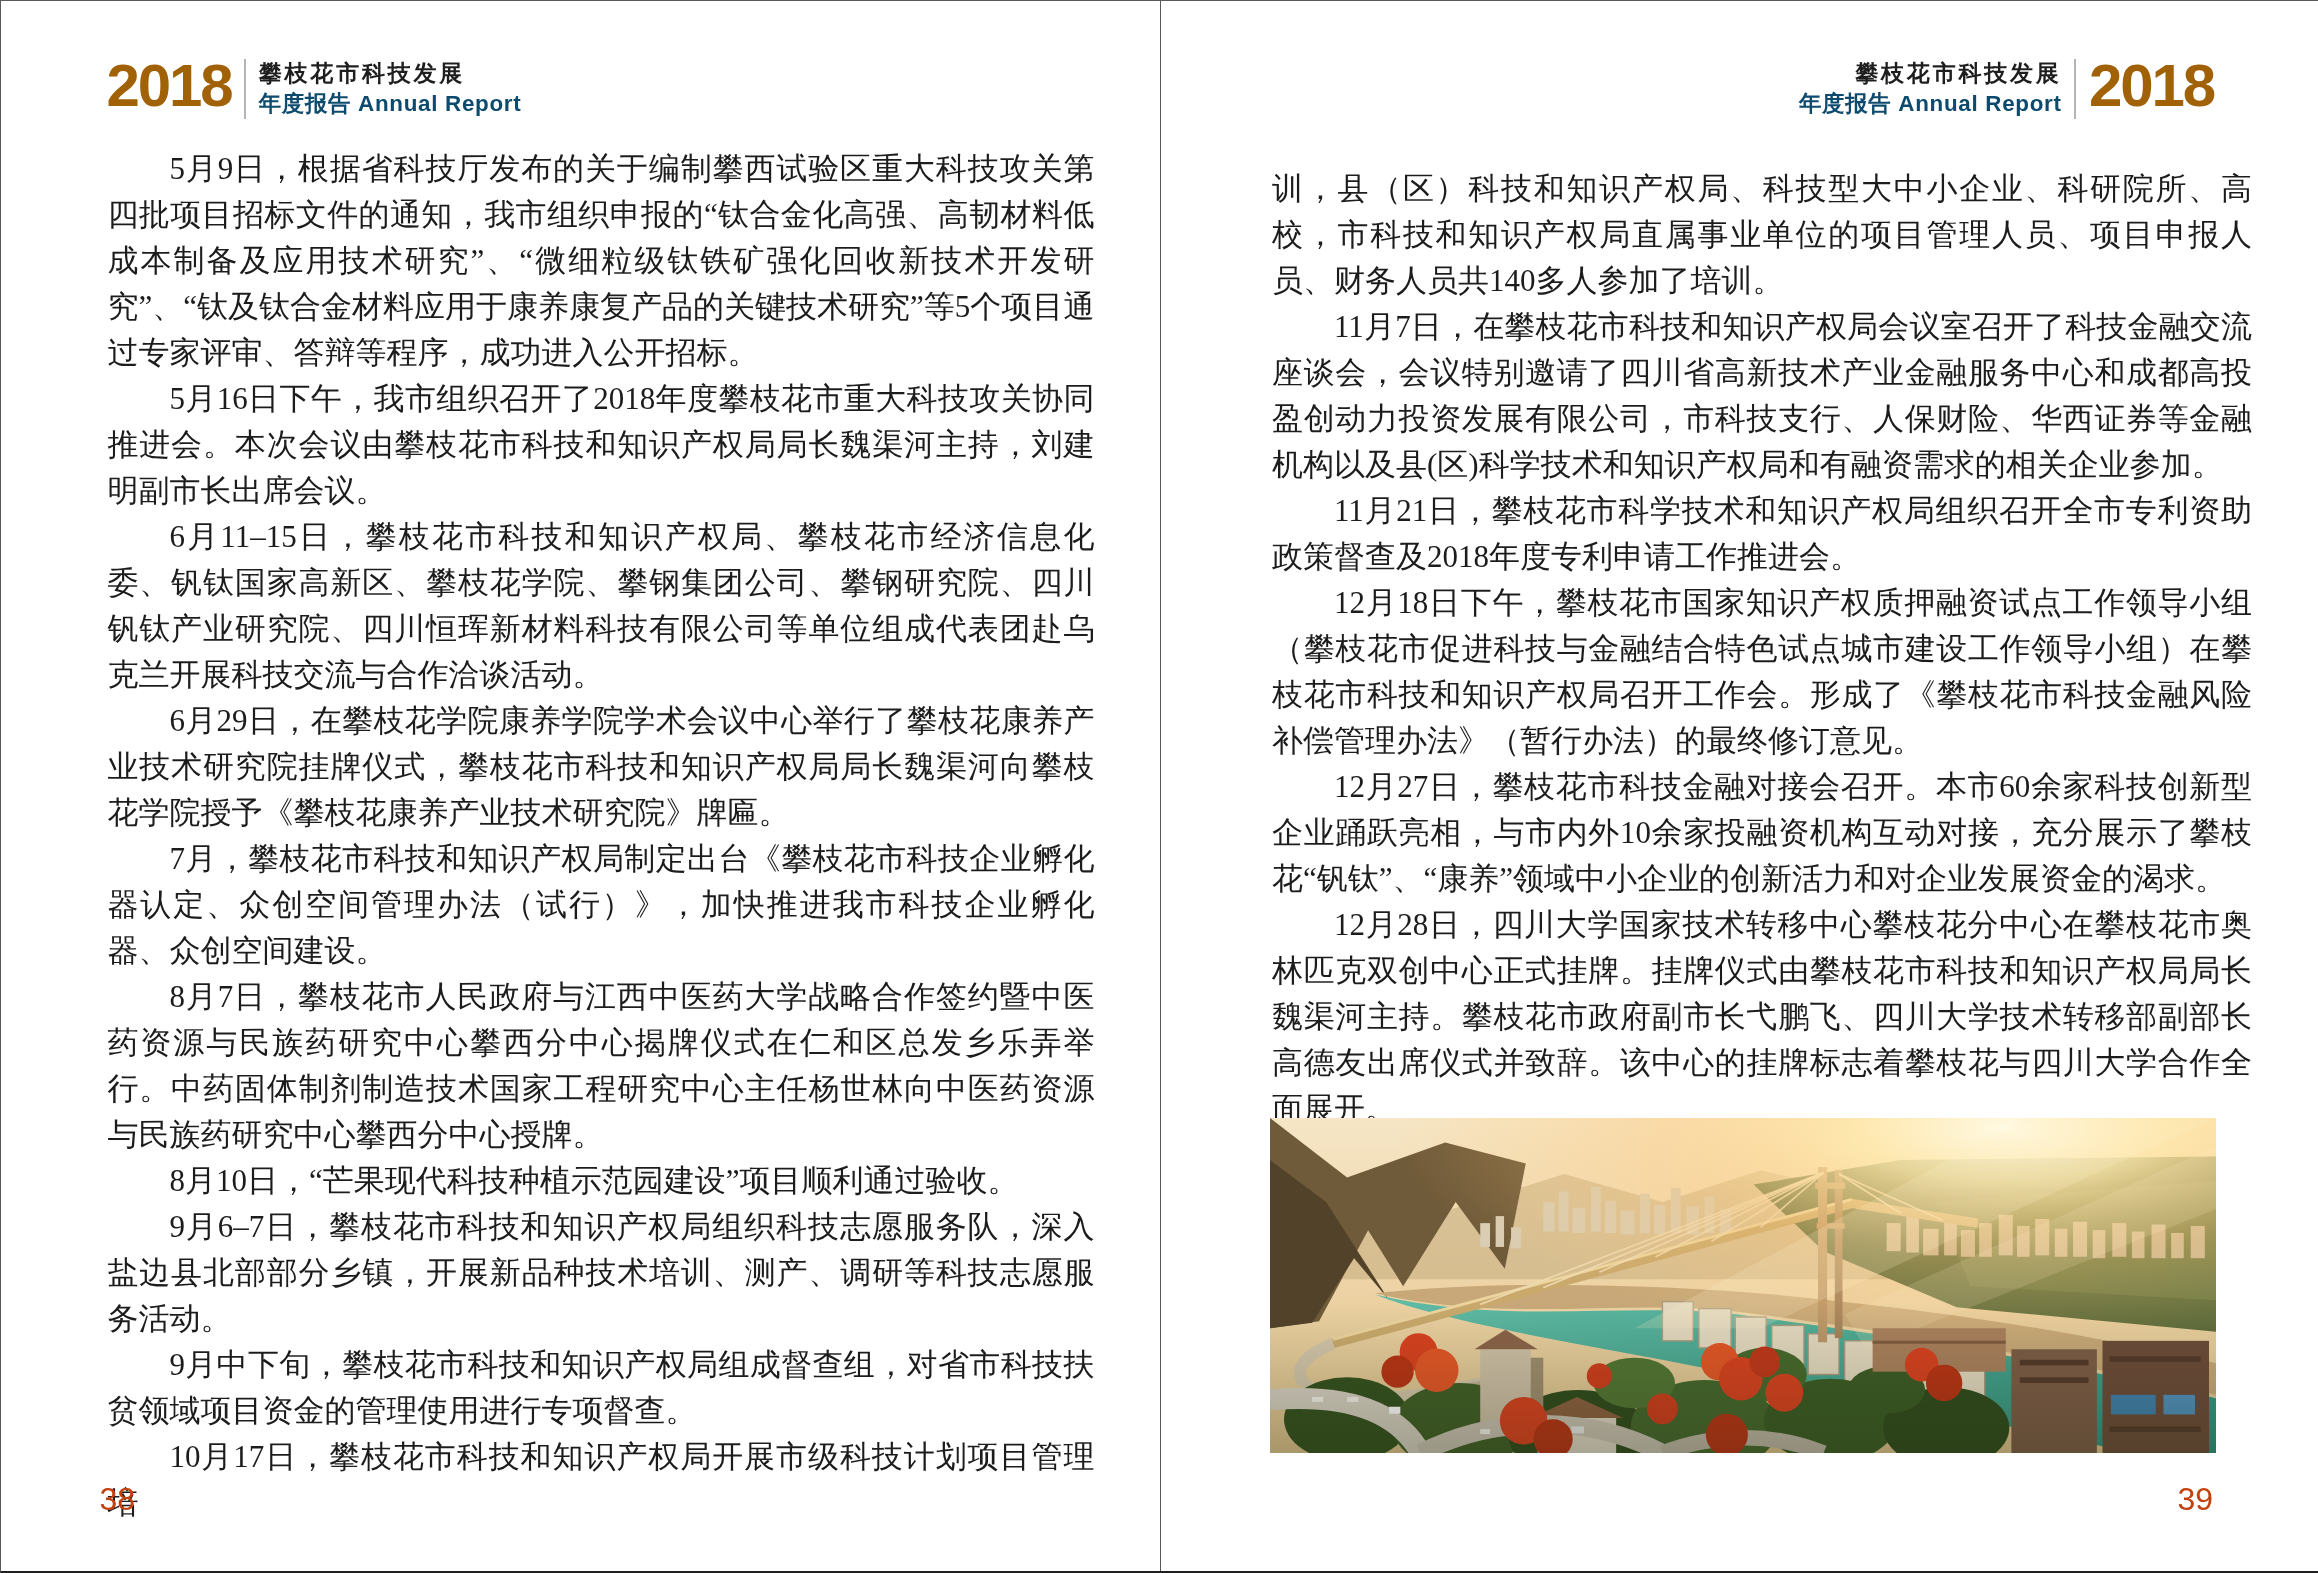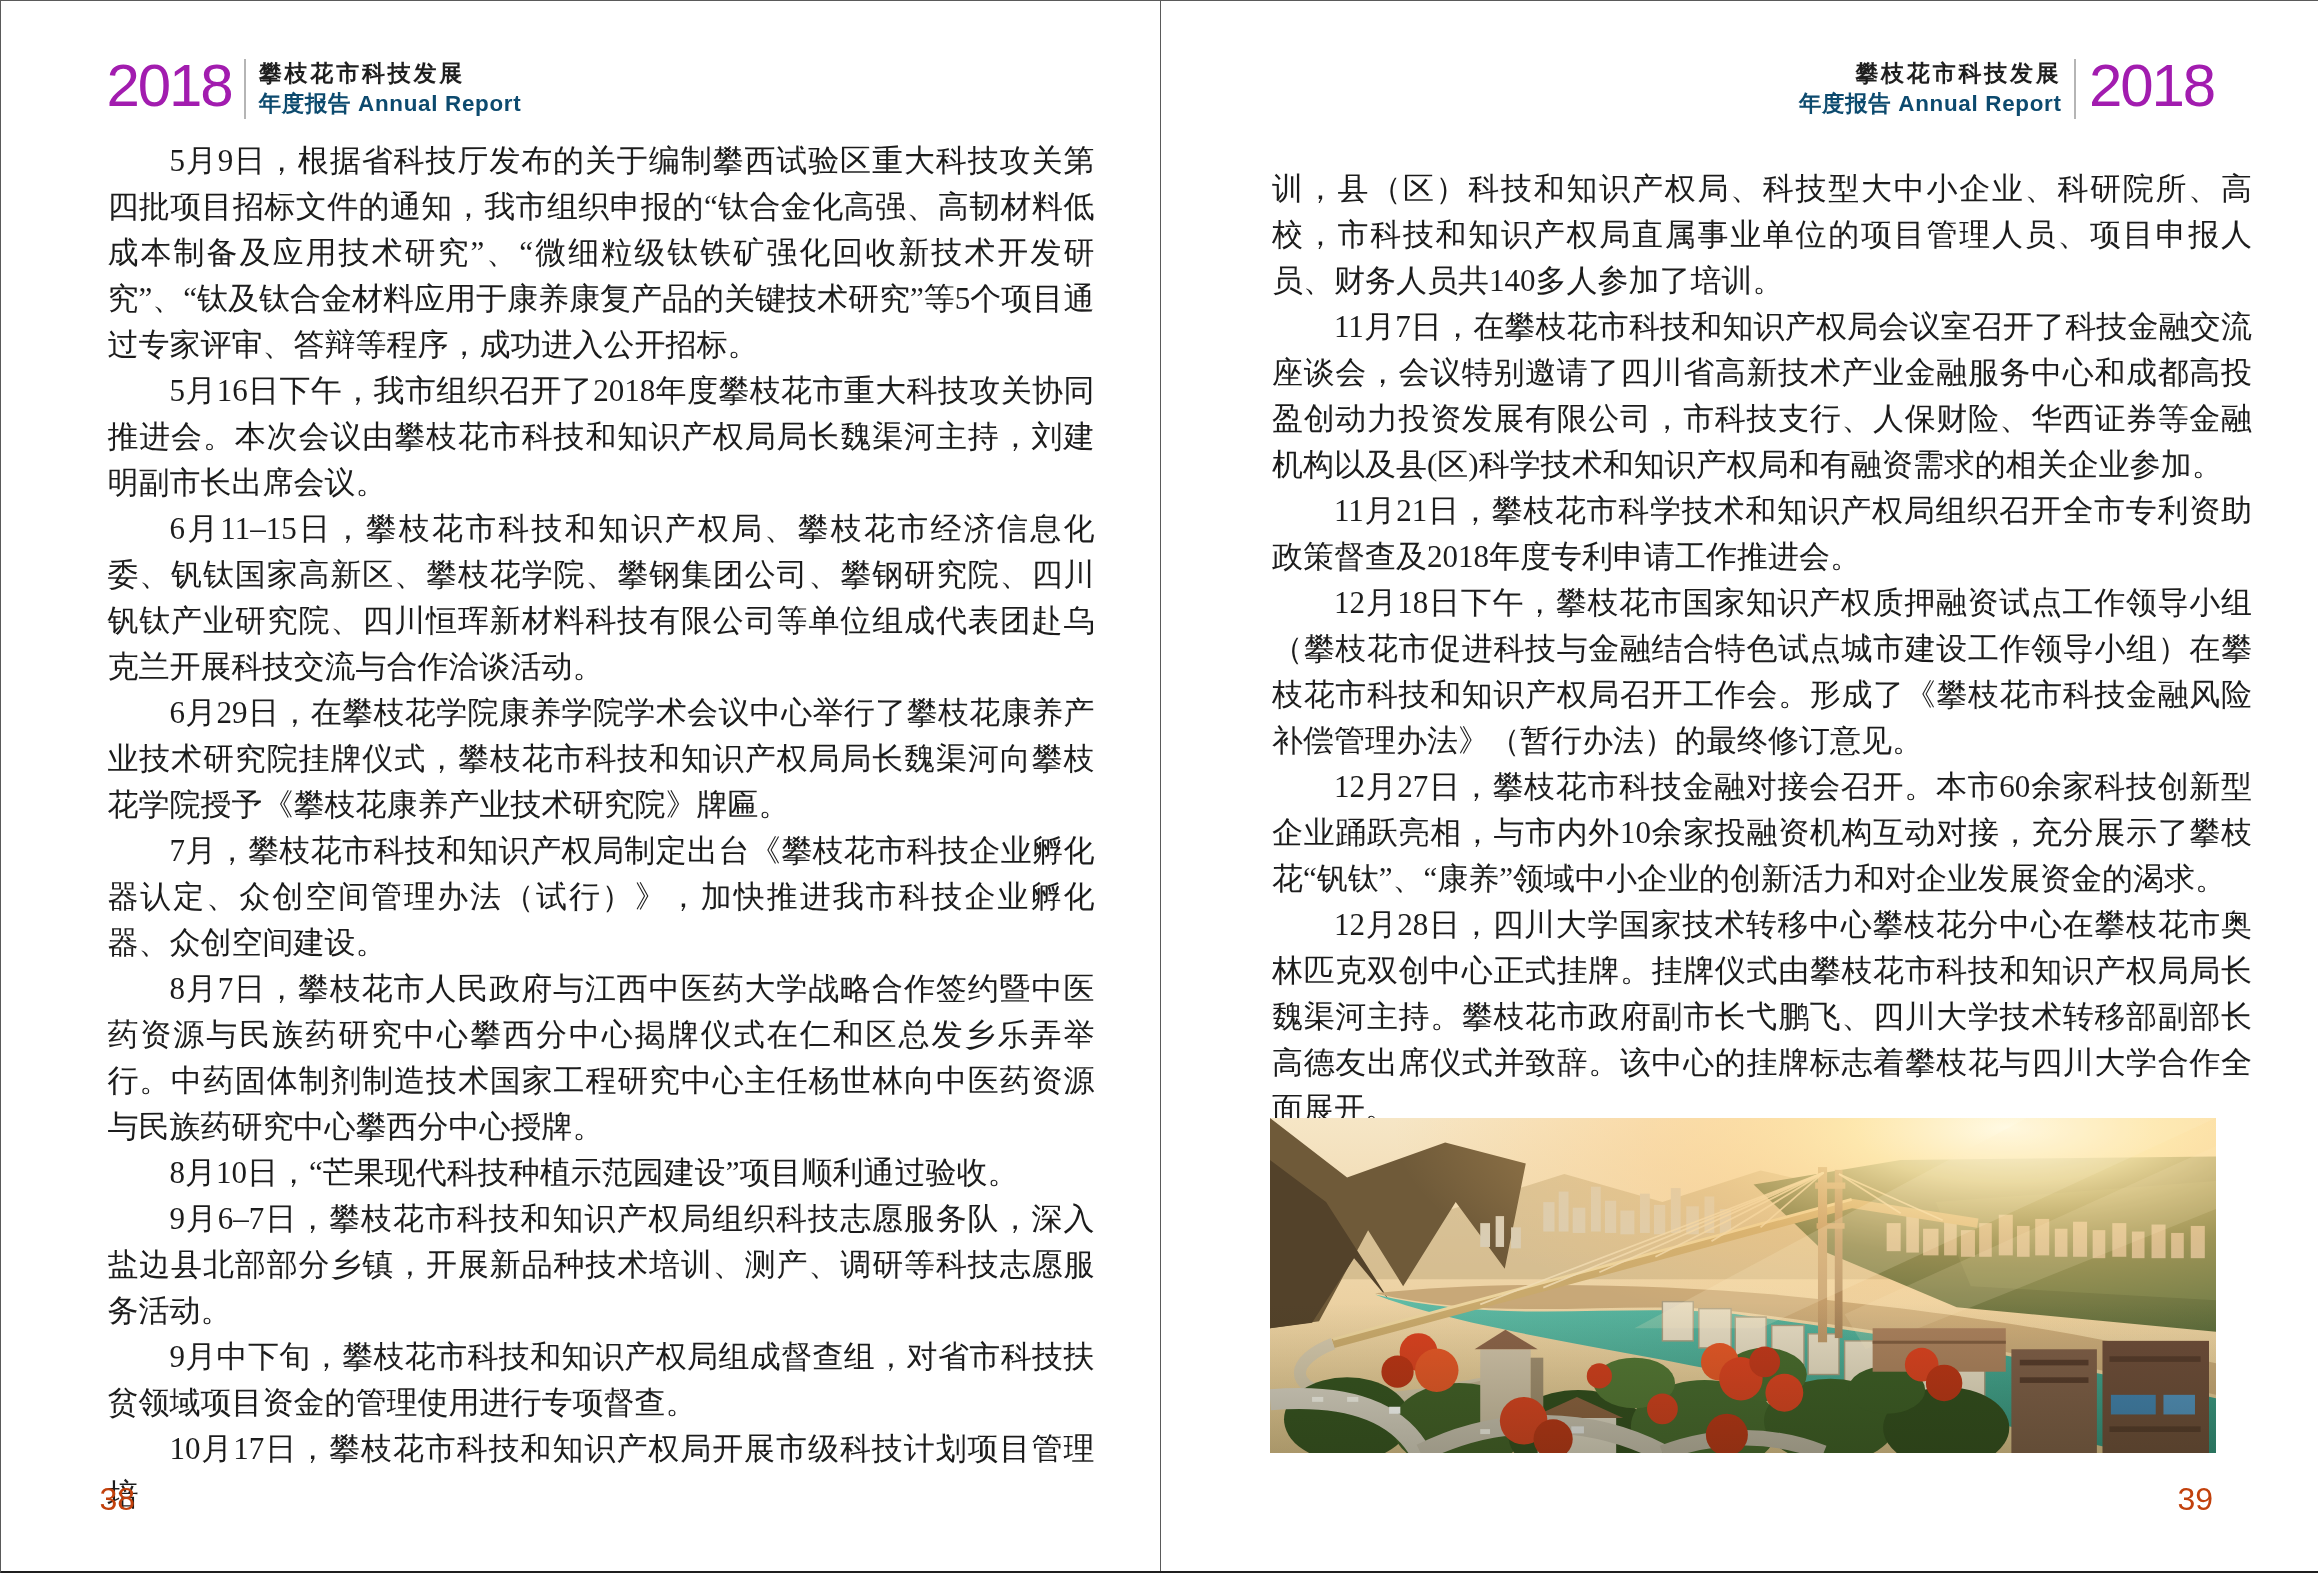--- a/index.html
+++ b/index.html
@@ -17,38 +17,38 @@
   .gutter-line{position:absolute;left:1159px;top:0;bottom:0;width:1.4px;background:#5a5a5a;}
   .page{position:absolute;top:0;bottom:0;}
   .page.left{left:1.4px;width:1157px;}
   .page.right{left:1160px;width:1157px;}
 
   
   .hdr{position:absolute;top:57px;display:flex;align-items:flex-start;}
   .hdr-left{left:104px;}
   .hdr-right{right:104px;}
   .hdr-year{
-    font-family:"Liberation Sans",sans-serif;font-weight:normal;
-    font-size:60px;line-height:0.92;color:#a21caf;letter-spacing:-2.1px;
+    font-family:"Liberation Sans",sans-serif;font-weight:bold;
+    font-size:60px;line-height:0.92;color:#a16207;letter-spacing:-2.1px;
   }
   .hdr-divider{width:2.1px;background:#b5b5b5;margin:1.4px 12.6px 0 12.6px;align-self:stretch;}
   .hdr-titles{display:flex;flex-direction:column;padding-top:2.8px;}
   .hdr-right .hdr-titles{text-align:right;align-items:flex-end;}
   .hdr-cn{
     font-weight:bold;font-size:23px;line-height:1.1;color:#1e1e1e;letter-spacing:2.8px;
     font-family:"Liberation Serif","DejaVu Serif",serif;
   }
   .hdr-sub{
     font-family:"Liberation Sans",sans-serif;font-weight:bold;
     font-size:22.4px;color:#0c4a6e;margin-top:2.1px;letter-spacing:0.7px;
   }
 
   
   .body-text{position:absolute;top:137px;}
-  .page.left .body-text{left:105px;width:987px;}
+  .page.left .body-text{left:105px;width:987px;margin-top:8px;}
   .page.right .body-text{left:111px;width:980px;}
   .body-text p{
     margin:0;font-size:31px;line-height:46px;text-align:justify;
     text-indent:2em;color:#1c1c1c;
   }
   .body-text p.cont{text-indent:0;margin-top:28px;}
 
   
   .photo{
     position:absolute;left:109px;top:1117px;width:946px;height:335px;

